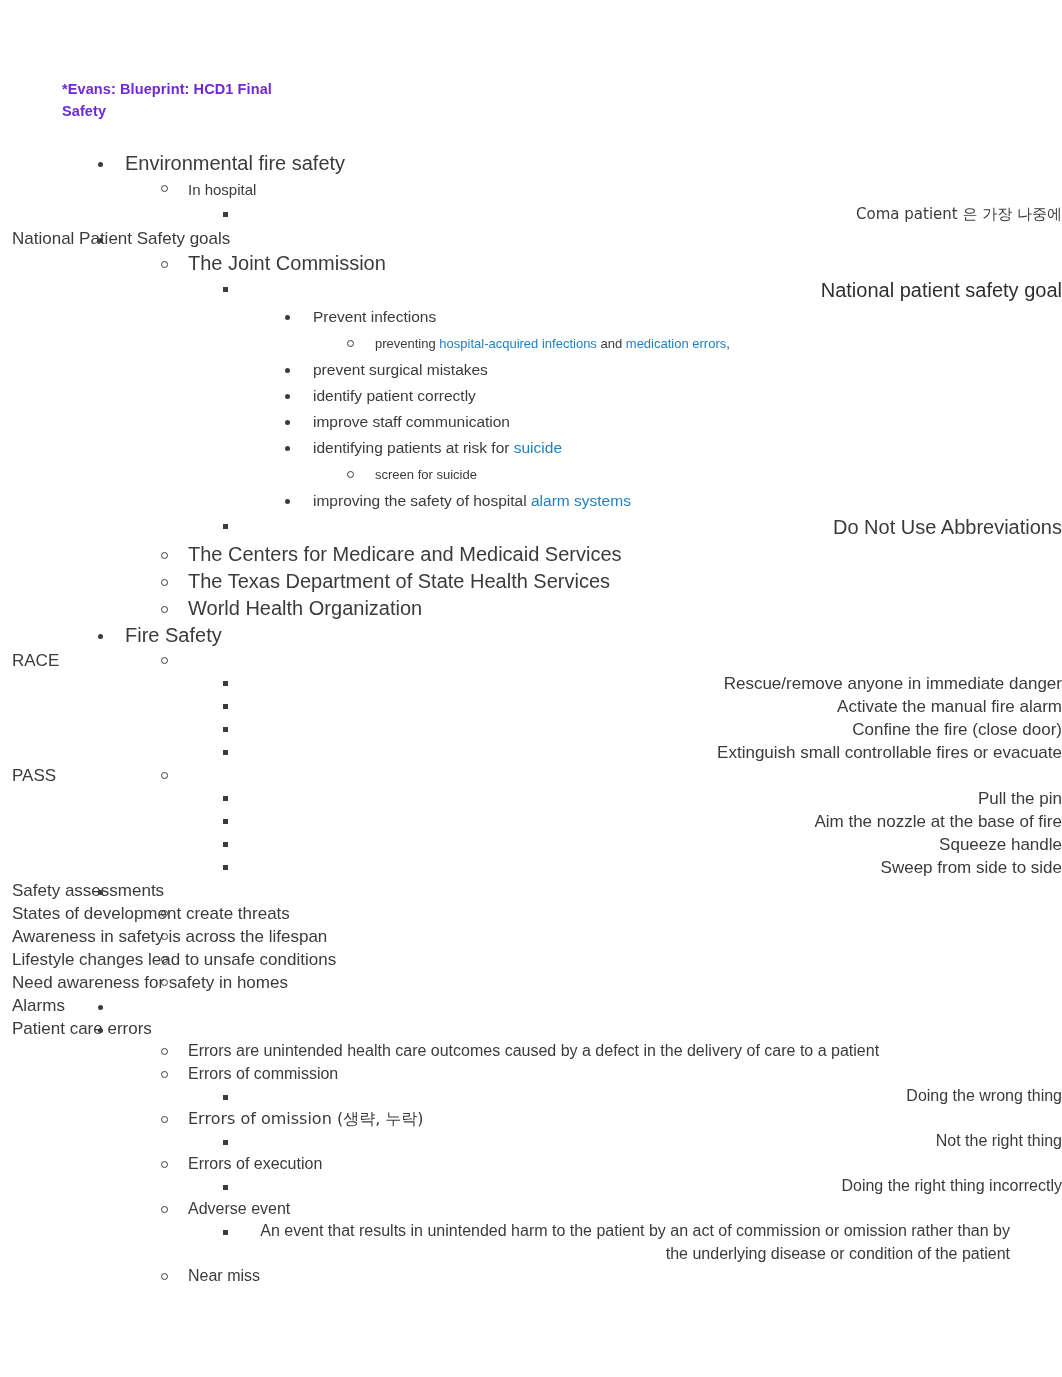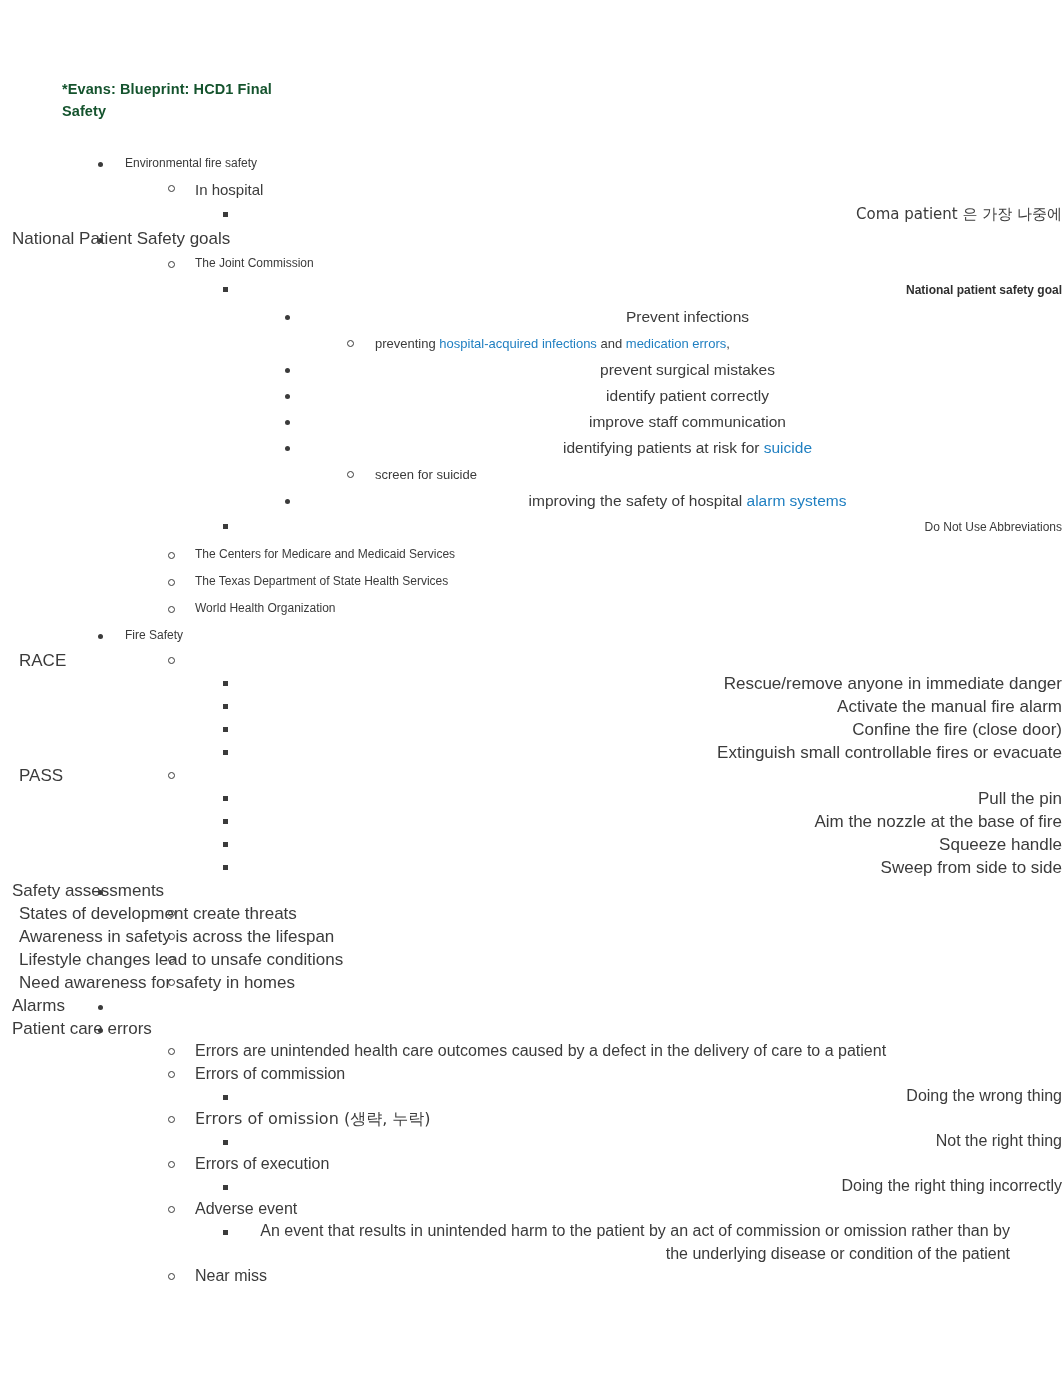--- a/index.html
+++ b/index.html
@@ -25,21 +25,21 @@
   }
 
   
   .doc-header {
     position: absolute;
     left: 62px;
     top: 78px;
     font-weight: bold;
     font-size: 14.5px;
     line-height: 22px;
-    color: #14532d;
+    color: #6d28d9;
     letter-spacing: 0.1px;
   }
   .doc-header .hdr-line {
     display: block;
     white-space: nowrap;
   }
 
   
   .outline {
     position: absolute;
@@ -85,43 +85,43 @@
   .bullet.square::before {
     width: 5px; height: 5px;
     background: #3b3b3b;
   }
 
   
   
   .lvl1 { padding-left: 125px; font-size: 13.5px; line-height: 26px; }
   .lvl1 > .bullet { left: 98px; top: 11px; }
   
-  .lvl2 { padding-left: 188px; font-size: 13.5px; line-height: 23px; margin-left: 7px; }
+  .lvl2 { padding-left: 188px; font-size: 13.5px; line-height: 23px; }
   .lvl2 > .bullet { left: 161px; top: 8px; }
   
   .lvl3 { padding-left: 250px; font-size: 13.5px; line-height: 25px; text-align: right; }
   .lvl3 > .bullet { left: 223px; top: 10px; }
   
-  .lvl4 { padding-left: 313px; font-size: 15.5px; line-height: 26px; text-align: center; }
+  .lvl4 { padding-left: 313px; font-size: 15.5px; line-height: 26px; }
   .lvl4 > .bullet { left: 285px; top: 11px; }
   
   .lvl5 { padding-left: 375px; font-size: 13px; line-height: 27px; }
   .lvl5 > .bullet { left: 347px; top: 10px; }
 
   
-  .sz-lg   { font-size: 12px;  line-height: 27px; }
+  .sz-lg   { font-size: 20px;  line-height: 27px; }
   .sz-md   { font-size: 15px;  line-height: 25px; }
   .sz-sm   { font-size: 17px; line-height: 23px; padding-left: 12px; }
   .sz-xs   { font-size: 16px;  line-height: 22.5px; }
 
   .lvl1.sz-lg > .bullet { top: 12px; }
   .lvl2.sz-lg > .bullet { top: 11px; }
   .lvl3.sz-sm > .bullet { top: 9px; }
 
-  .bold { font-weight: bold; color: #2f2f2f; }
+  .bold { font-weight: normal; color: #2f2f2f; }
 
   .lnk {
     color: #1f7fc1;
     text-decoration: none;
   }
 
   .wrap {
     max-width: 760px;
   }
 

